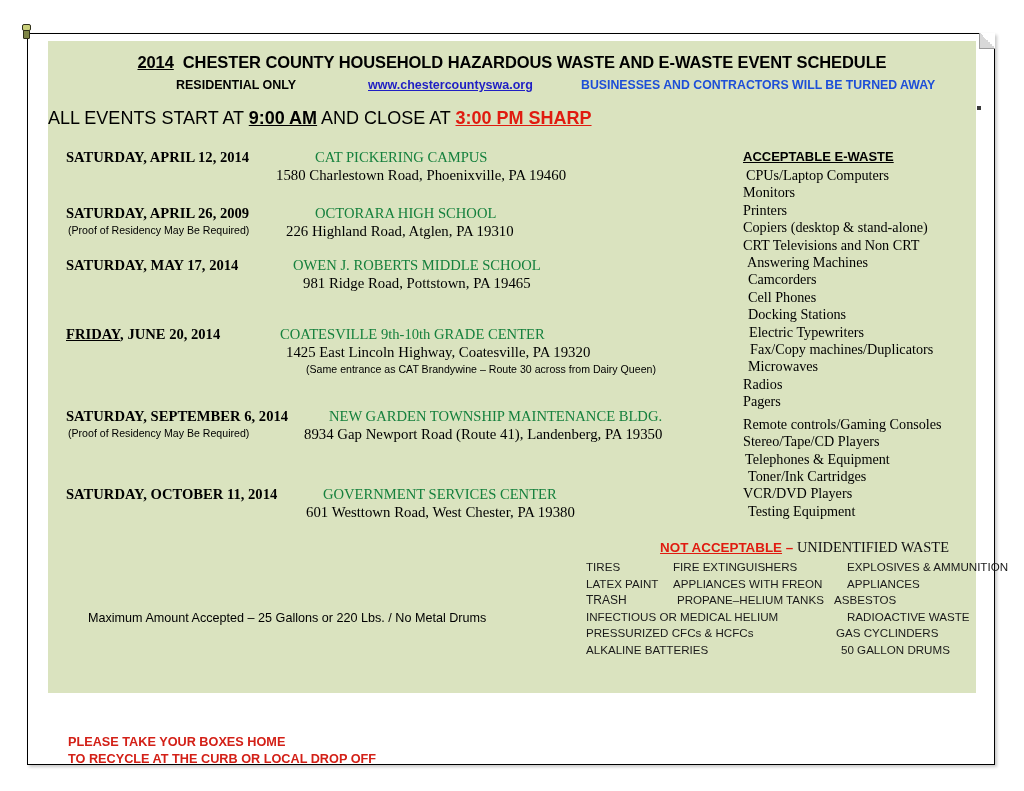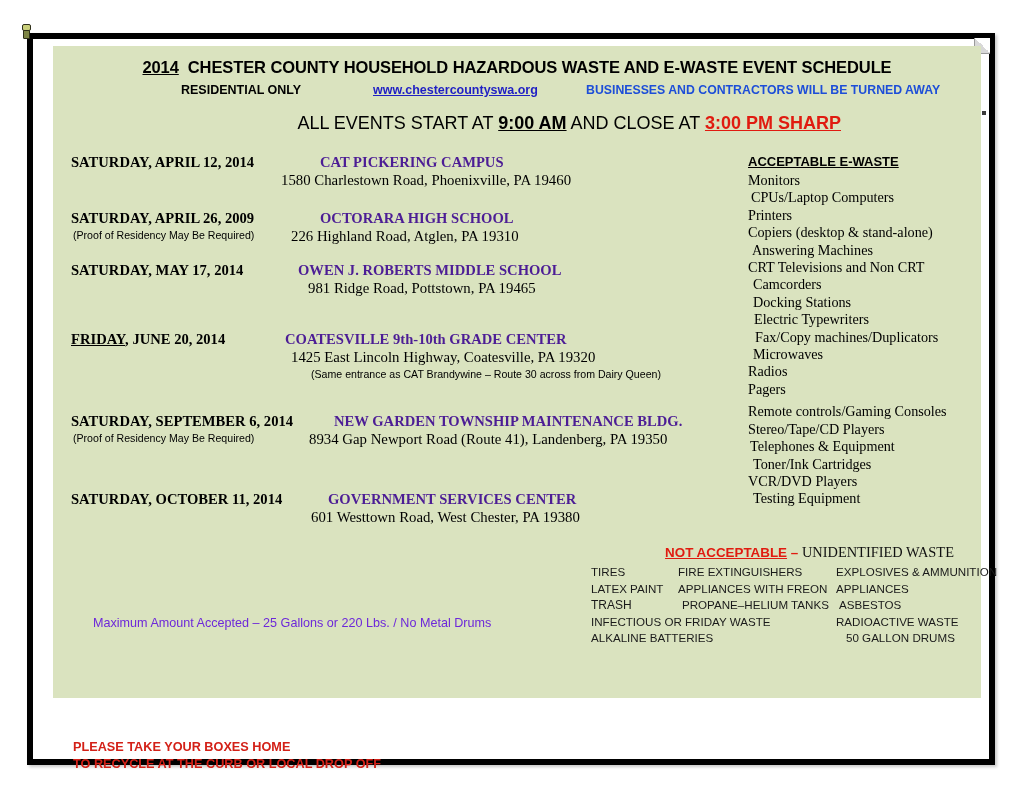--- a/index.html
+++ b/index.html
@@ -16,21 +16,21 @@
   }
 
   
   #page-sheet {
     position: absolute;
     left: 27px;
     top: 33px;
     width: 968px;
     height: 732px;
     background: #ffffff;
-    border: 6px solid #000000;
+    border: 1px solid #000000;
     box-shadow: 2px 2px 3px rgba(0,0,0,0.22);
     box-sizing: border-box;
   }
   
   #corner-fold {
     position: absolute;
     right: -1px;
     top: -1px;
     width: 16px;
     height: 16px;
@@ -133,21 +133,21 @@
     font-weight: bold;
     color: #1d4ed8;
     white-space: nowrap;
   }
 
   #hours-line {
     position: absolute;
     left: 0;
     top: 67px;
     width: 788px;
-    text-align: right;
+    text-align: left;
     font-size: 18px;
     color: #000000;
     white-space: nowrap;
   }
   #hours-line .t-open {
     font-weight: bold;
     text-decoration: underline;
     color: #000000;
   }
   #hours-line .t-close {
@@ -177,22 +177,22 @@
     font-weight: bold;
     color: #000000;
     white-space: nowrap;
   }
   .event-date.underlined-day .dayu { text-decoration: underline; }
   .event-venue {
     position: absolute;
     top: 0;
     font-family: "Liberation Serif", serif;
     font-size: 14.6px;
-    font-weight: bold;
-    color: #4c1d95;
+    font-weight: normal;
+    color: #15803d;
     white-space: nowrap;
   }
   .event-address {
     position: absolute;
     top: 18px;
     font-family: "Liberation Serif", serif;
     font-size: 14.8px;
     font-weight: normal;
     color: #000000;
     white-space: nowrap;
@@ -240,21 +240,21 @@
     padding-left: 3px;
   }
 
   
   #max-amount {
     position: absolute;
     left: 40px;
     top: 570px;
     font-family: "Liberation Sans", sans-serif;
     font-size: 12.6px;
-    color: #6d28d9;
+    color: #000000;
     white-space: nowrap;
   }
 
   
   #not-acceptable {
     position: absolute;
     left: 533px;
     top: 498px;
     width: 395px;
   }
@@ -283,21 +283,21 @@
     position: relative;
     height: 16.6px;
     font-family: "Liberation Sans", sans-serif;
     font-size: 11.6px;
     color: #1a1a1a;
     white-space: nowrap;
   }
   .na-cell { position: absolute; top: 0; }
   .na-c1 { left: 5px; }
   .na-c2 { left: 92px; }
-  .na-c3 { left: 250px; }
+  .na-c3 { left: 266px; }
   .na-row.wide .na-c1 { left: 5px; }
 
   
   #footer-note {
     position: absolute;
     left: 40px;
     top: 700px;
     font-family: "Liberation Sans", sans-serif;
     font-size: 12.7px;
     font-weight: bold;
@@ -375,27 +375,28 @@
       <div class="event" style="top:337px;">
         <div class="event-date">SATURDAY, OCTOBER 11, 2014</div>
         <div class="event-venue" style="left:275px;">GOVERNMENT SERVICES CENTER</div>
         <div class="event-address" style="left:258px;">601 Westtown Road, West Chester, PA 19380</div>
       </div>
 
     </div>
 
     <div id="ewaste-section">
       <div id="ewaste-heading">ACCEPTABLE  E-WASTE</div>
+      <div class="ewaste-item">CPUs/Laptop Computers</div>
       <div class="ewaste-item" style="padding-left:0px;">Monitors</div>
-      <div class="ewaste-item">CPUs/Laptop Computers</div>
       <div class="ewaste-item" style="padding-left:0px;">Printers</div>
       <div class="ewaste-item" style="padding-left:0px;">Copiers (desktop &amp; stand-alone)</div>
+      <div class="ewaste-item" style="padding-left:0px;">CRT Televisions and Non CRT</div>
       <div class="ewaste-item" style="padding-left:4px;">Answering Machines</div>
-      <div class="ewaste-item" style="padding-left:0px;">CRT Televisions and Non CRT</div>
       <div class="ewaste-item" style="padding-left:5px;">Camcorders</div>
+      <div class="ewaste-item" style="padding-left:5px;">Cell Phones</div>
       <div class="ewaste-item" style="padding-left:5px;">Docking Stations</div>
       <div class="ewaste-item" style="padding-left:6px;">Electric Typewriters</div>
       <div class="ewaste-item" style="padding-left:7px;">Fax/Copy machines/Duplicators</div>
       <div class="ewaste-item" style="padding-left:5px;">Microwaves</div>
       <div class="ewaste-item" style="padding-left:0px;">Radios</div>
       <div class="ewaste-item" style="padding-left:0px;">Pagers</div>
       <div class="ewaste-item" style="padding-left:0px; margin-top:5px;">Remote controls/Gaming Consoles</div>
       <div class="ewaste-item" style="padding-left:0px;">Stereo/Tape/CD Players</div>
       <div class="ewaste-item" style="padding-left:2px;">Telephones &amp; Equipment</div>
       <div class="ewaste-item" style="padding-left:5px;">Toner/Ink Cartridges</div>
@@ -419,22 +420,26 @@
         <span class="na-cell na-c1">LATEX PAINT</span>
         <span class="na-cell na-c2">APPLIANCES WITH FREON</span>
         <span class="na-cell na-c3">APPLIANCES</span>
       </div>
       <div class="na-row">
         <span class="na-cell na-c1" style="font-size:12px;">TRASH</span>
         <span class="na-cell na-c2" style="left:96px;">PROPANE–HELIUM TANKS</span>
         <span class="na-cell na-c3" style="left:253px;">ASBESTOS</span>
       </div>
       <div class="na-row wide">
-        <span class="na-cell na-c1">INFECTIOUS OR FRIDAY WASTE</span>
+        <span class="na-cell na-c1">INFECTIOUS OR MEDICAL HELIUM</span>
         <span class="na-cell na-c3">RADIOACTIVE WASTE</span>
+      </div>
+      <div class="na-row wide">
+        <span class="na-cell na-c1">PRESSURIZED CFCs &amp; HCFCs</span>
+        <span class="na-cell na-c3" style="left:255px;">GAS CYCLINDERS</span>
       </div>
       <div class="na-row wide">
         <span class="na-cell na-c1">ALKALINE BATTERIES</span>
         <span class="na-cell na-c3" style="left:260px;">50 GALLON DRUMS</span>
       </div>
     </div>
 
   </div>
 
   <div id="footer-note">

